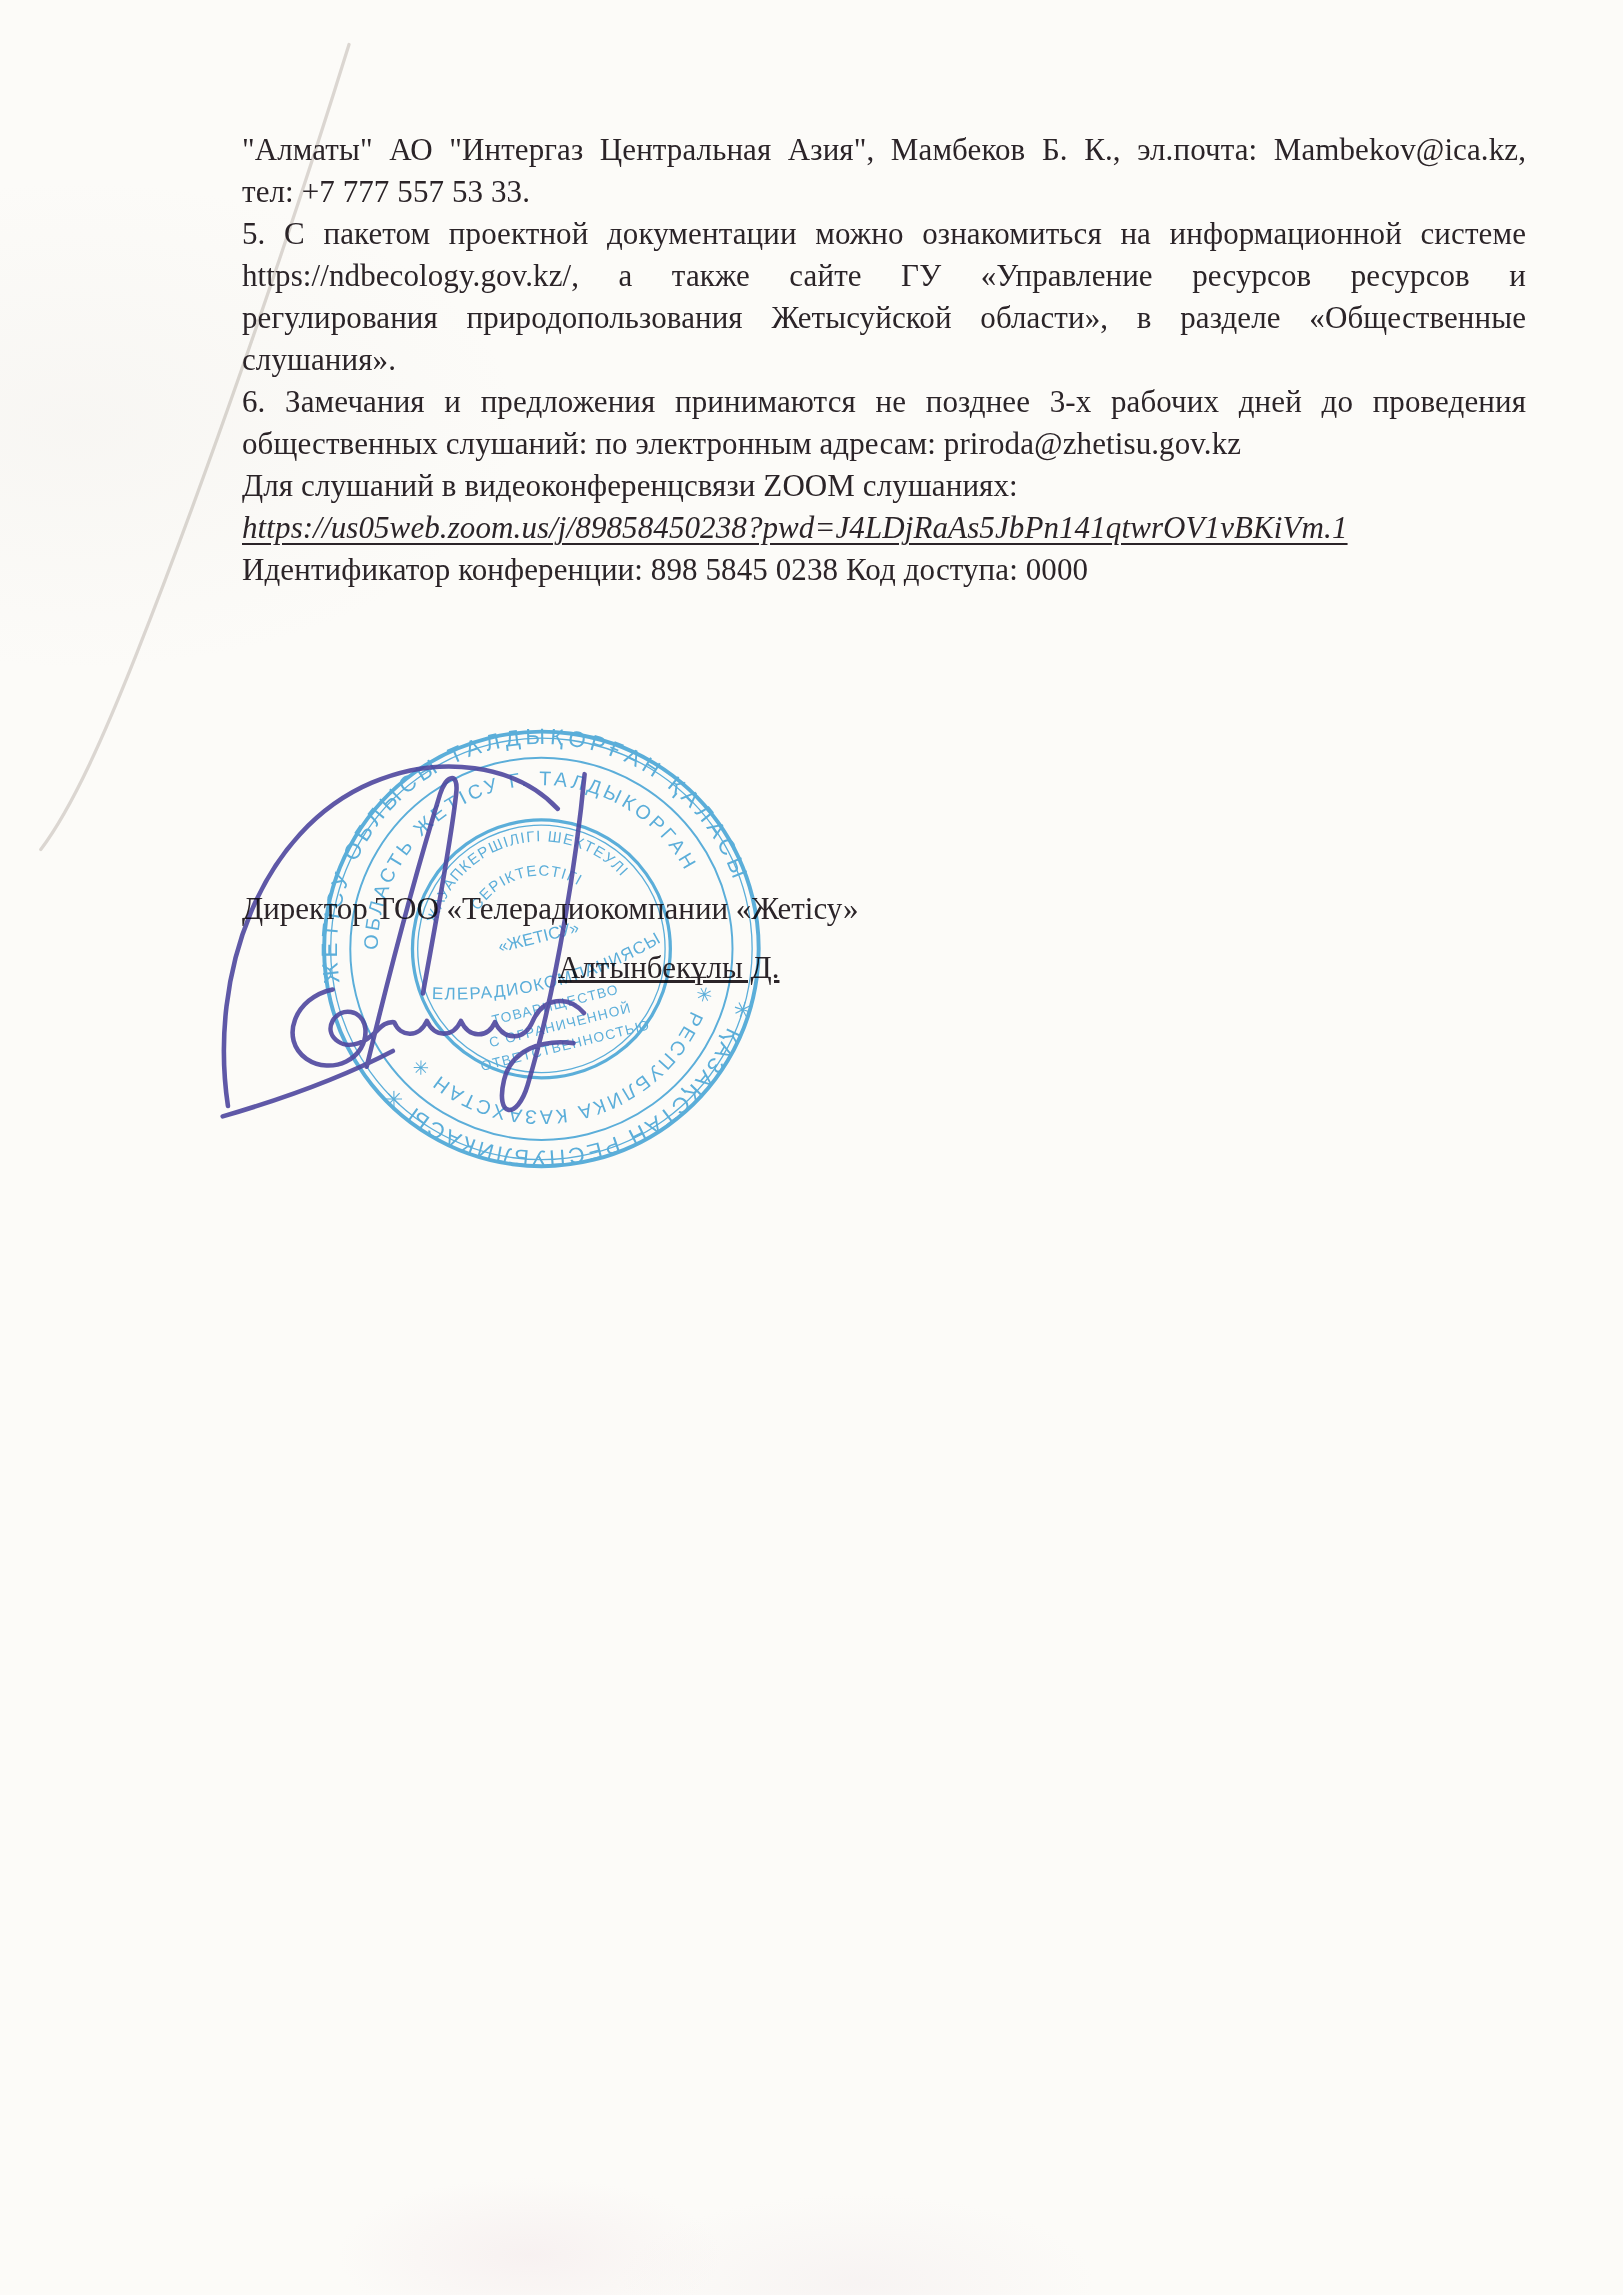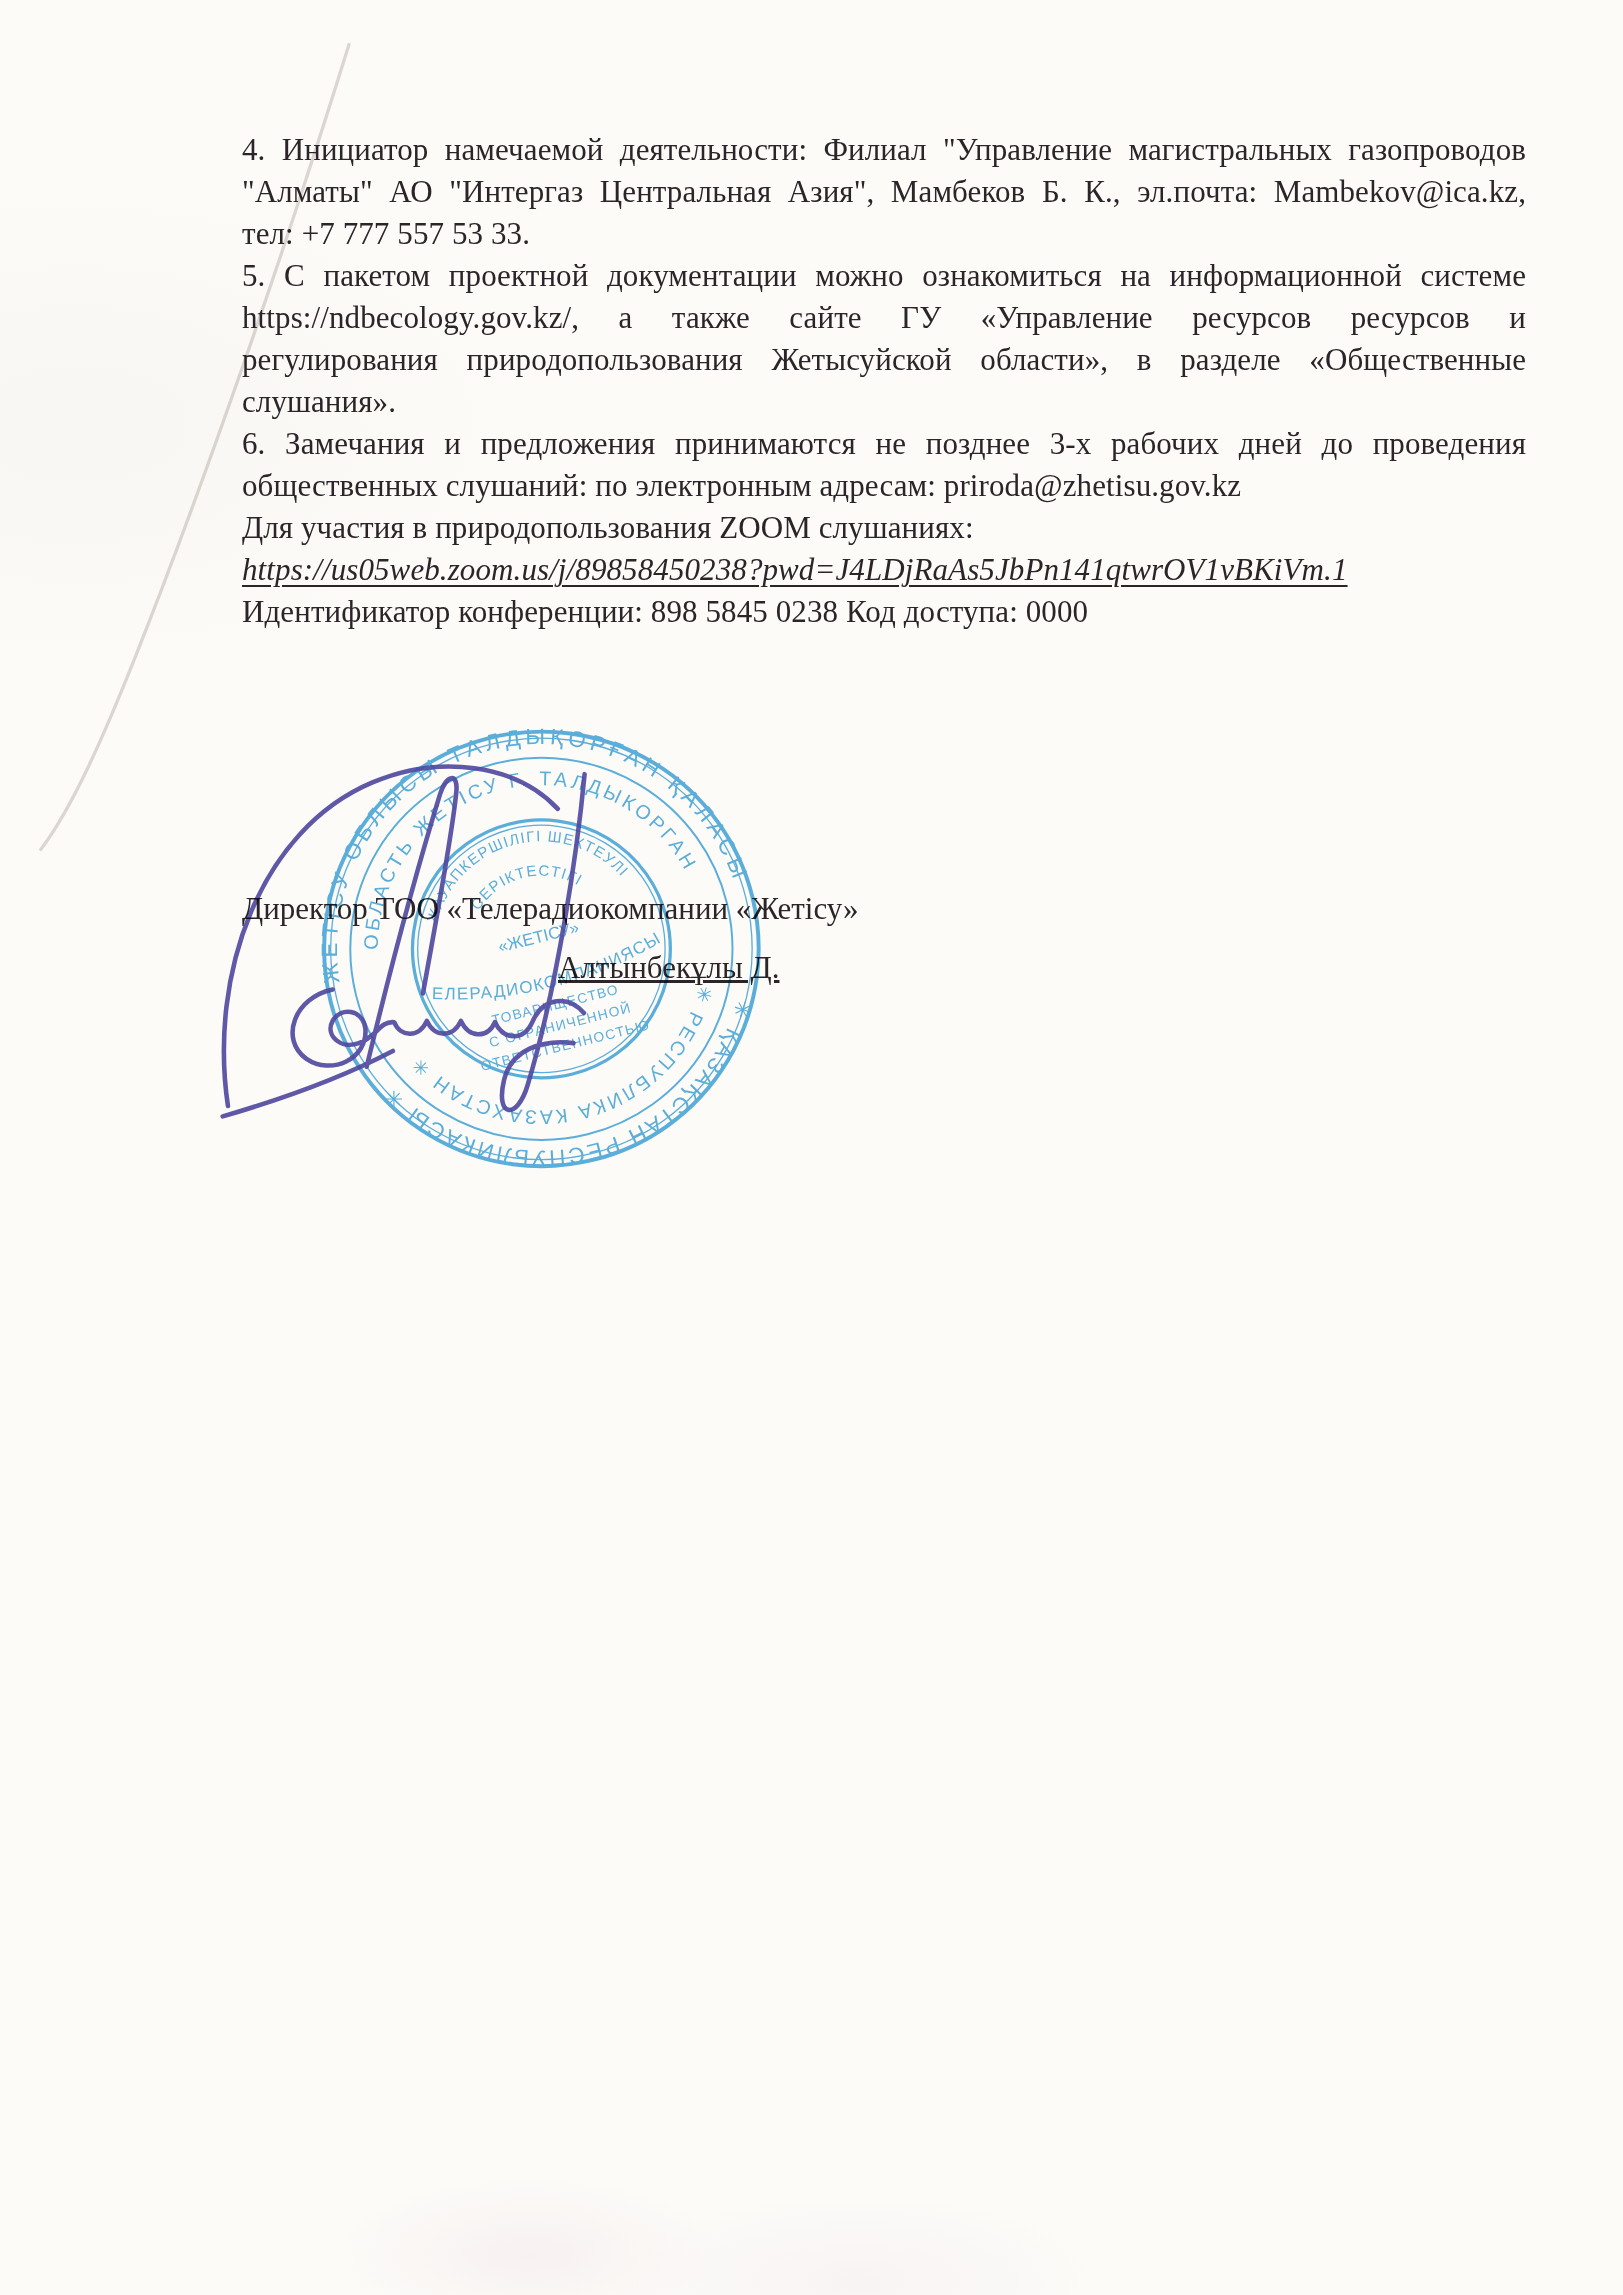--- a/index.html
+++ b/index.html
@@ -39,30 +39,29 @@
 </head>
 <body>
 
 <div class="page">
 
   <svg class="overlay" width="1624" height="2295" viewBox="0 0 2481 3507">
     <path d="M 533 68 C 430 400 305 755 208 1000 C 162 1116 112 1232 62 1298" fill="none" stroke="var(--crease)" stroke-width="5" stroke-linecap="round" opacity="0.85"></path>
   </svg>
 
   <div class="doc" id="doc-body">
-      <div class="line fill">4. Инициатор намечаемой деятельности: Филиал "Управление магистральных газопроводов</div>
       <div class="line fill">"Алматы" АО "Интергаз Центральная Азия", Мамбеков Б. К., эл.почта: Mambekov@ica.kz,</div>
       <div class="line">тел: +7 777 557 53 33.</div>
       <div class="line fill">5. С пакетом проектной документации можно ознакомиться на информационной системе</div>
       <div class="line fill">https://ndbecology.gov.kz/, а также сайте ГУ «Управление ресурсов ресурсов и</div>
       <div class="line fill">регулирования природопользования Жетысуйской области», в разделе «Общественные</div>
       <div class="line">слушания».</div>
       <div class="line fill">6. Замечания и предложения принимаются не позднее 3-х рабочих дней до проведения</div>
       <div class="line">общественных слушаний: по электронным адресам: priroda@zhetisu.gov.kz</div>
-      <div class="line">Для участия в природопользования ZOOM слушаниях:</div>
+      <div class="line">Для слушаний в видеоконференцсвязи ZOOM слушаниях:</div>
       <div class="line u">https://us05web.zoom.us/j/89858450238?pwd=J4LDjRaAs5JbPn141qtwrOV1vBKiVm.1</div>
       <div class="line">Идентификатор конференции: 898 5845 0238 Код доступа: 0000</div>
     </div>
 
   <div class="sig-title">Директор ТОО «Телерадиокомпании «Жетісу»</div>
   <div class="sig-name">Алтынбекұлы Д.</div>
 
   <svg class="overlay" width="1624" height="2295" viewBox="0 0 2481 3507">
     <defs>
       <path id="arcOuterTop" d="M 534 1556 A 312 312 0 1 1 1120 1556"></path>

